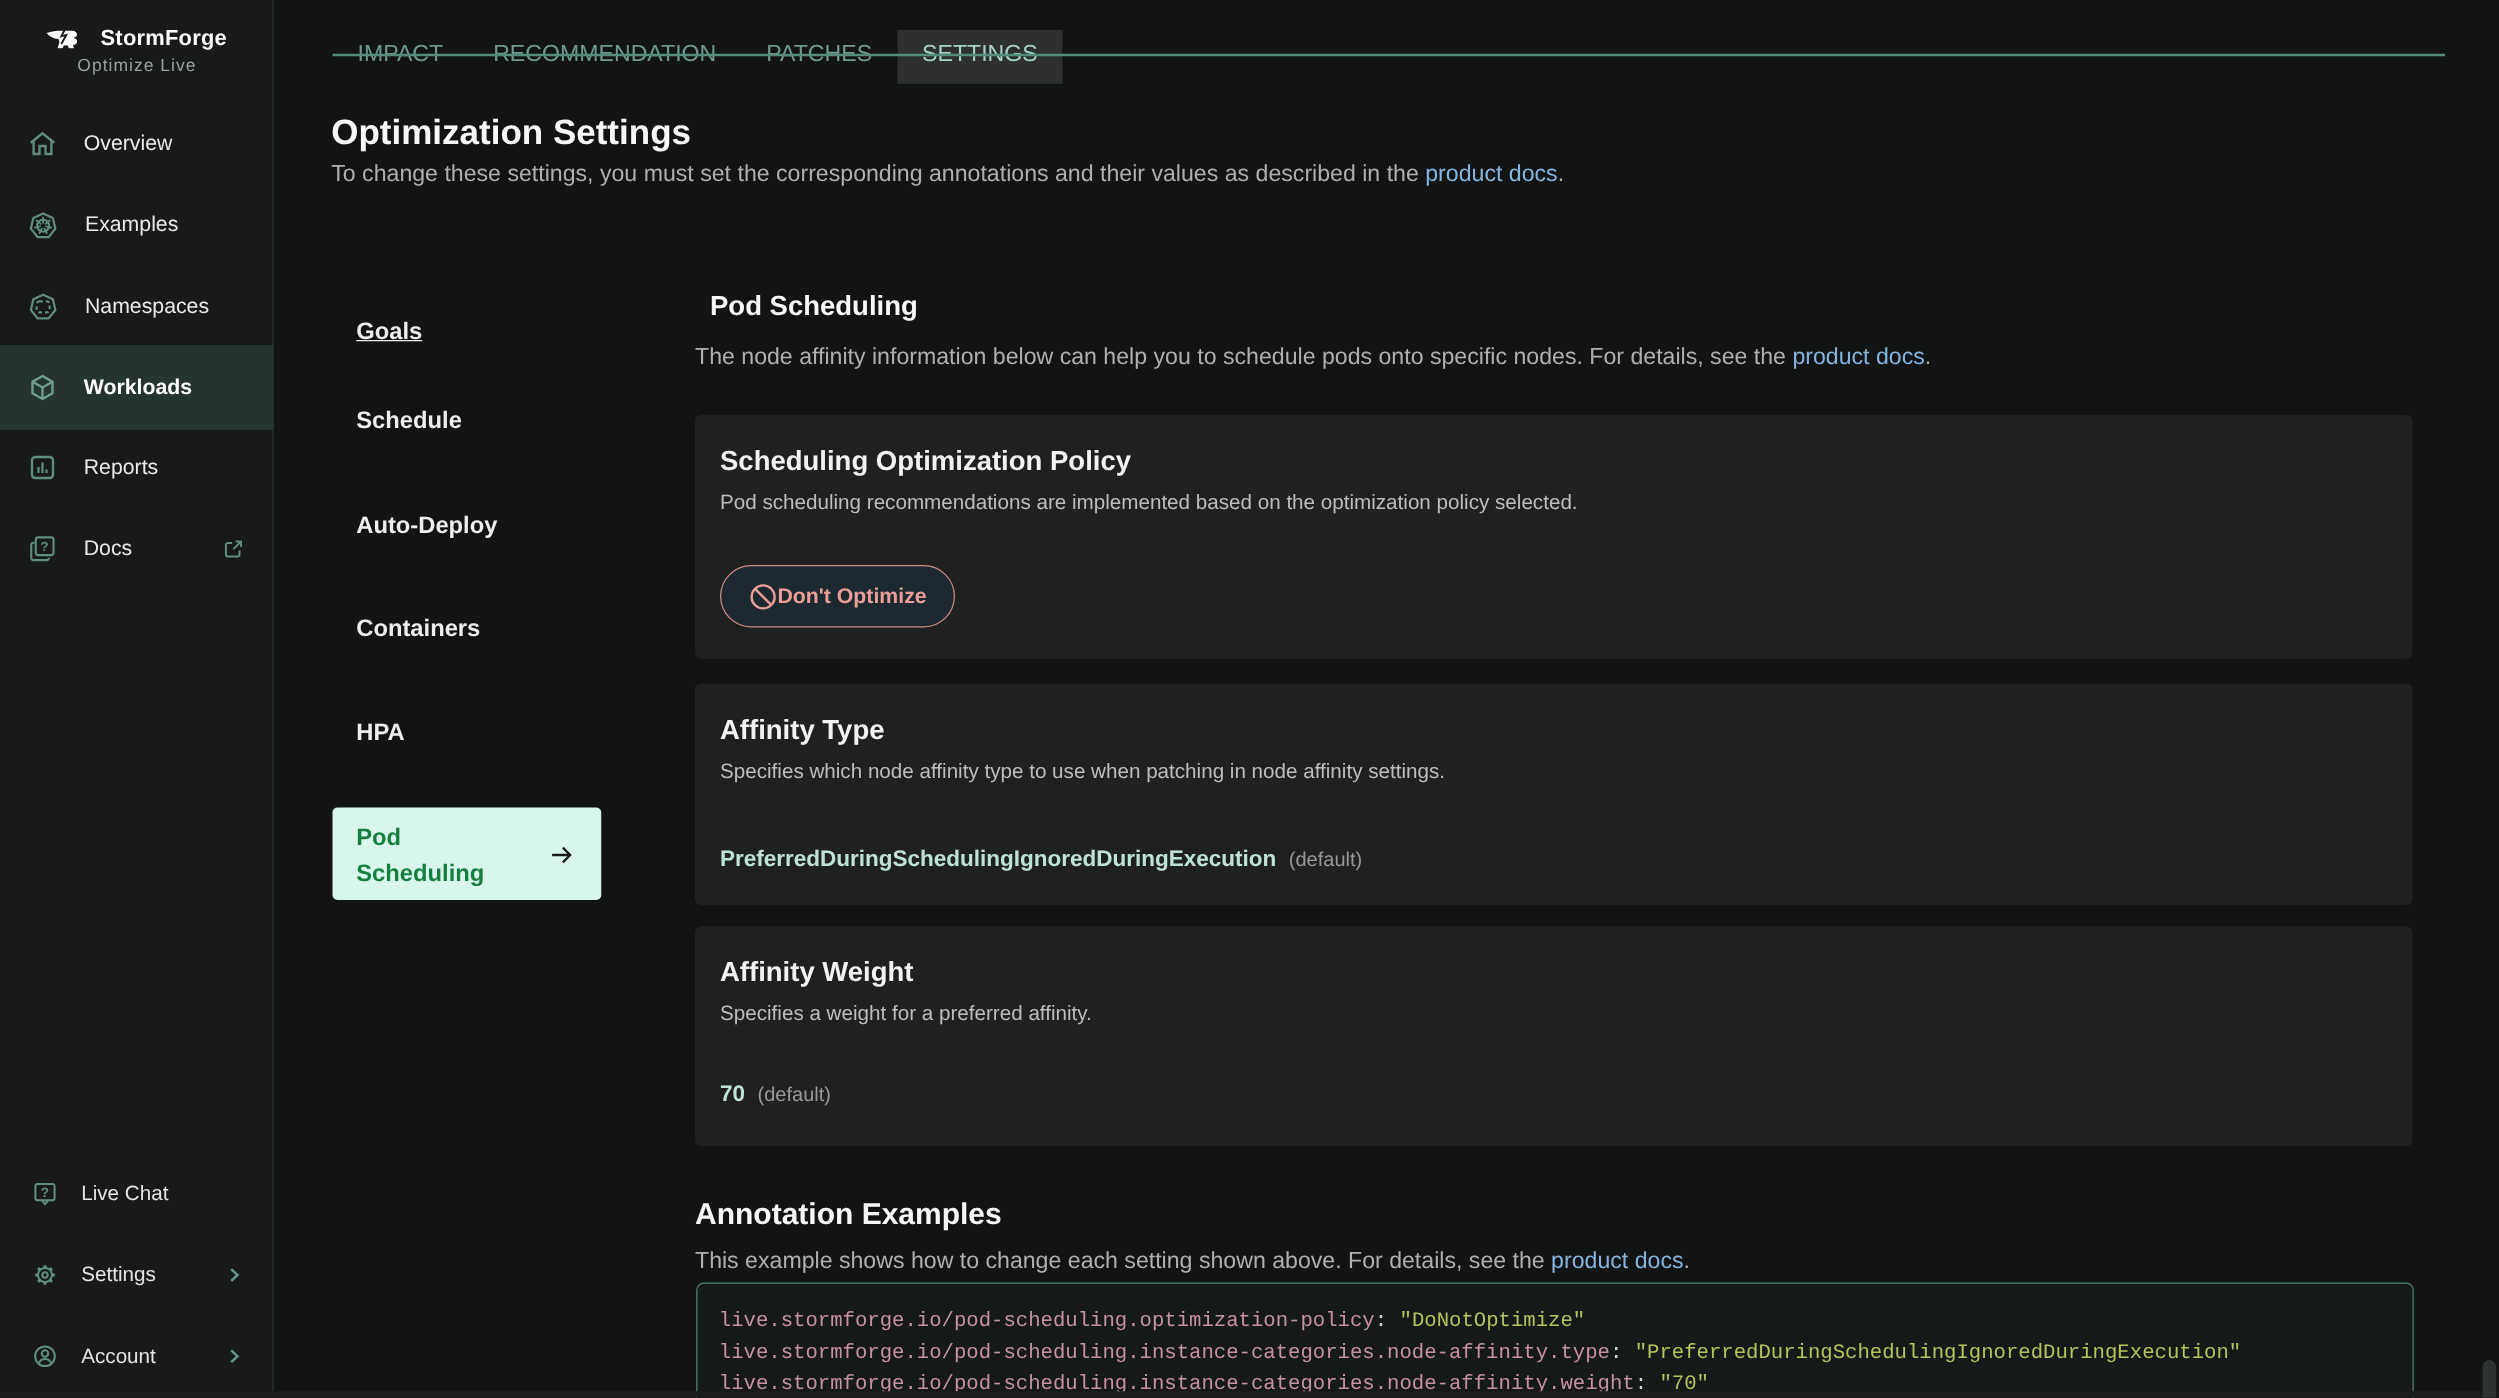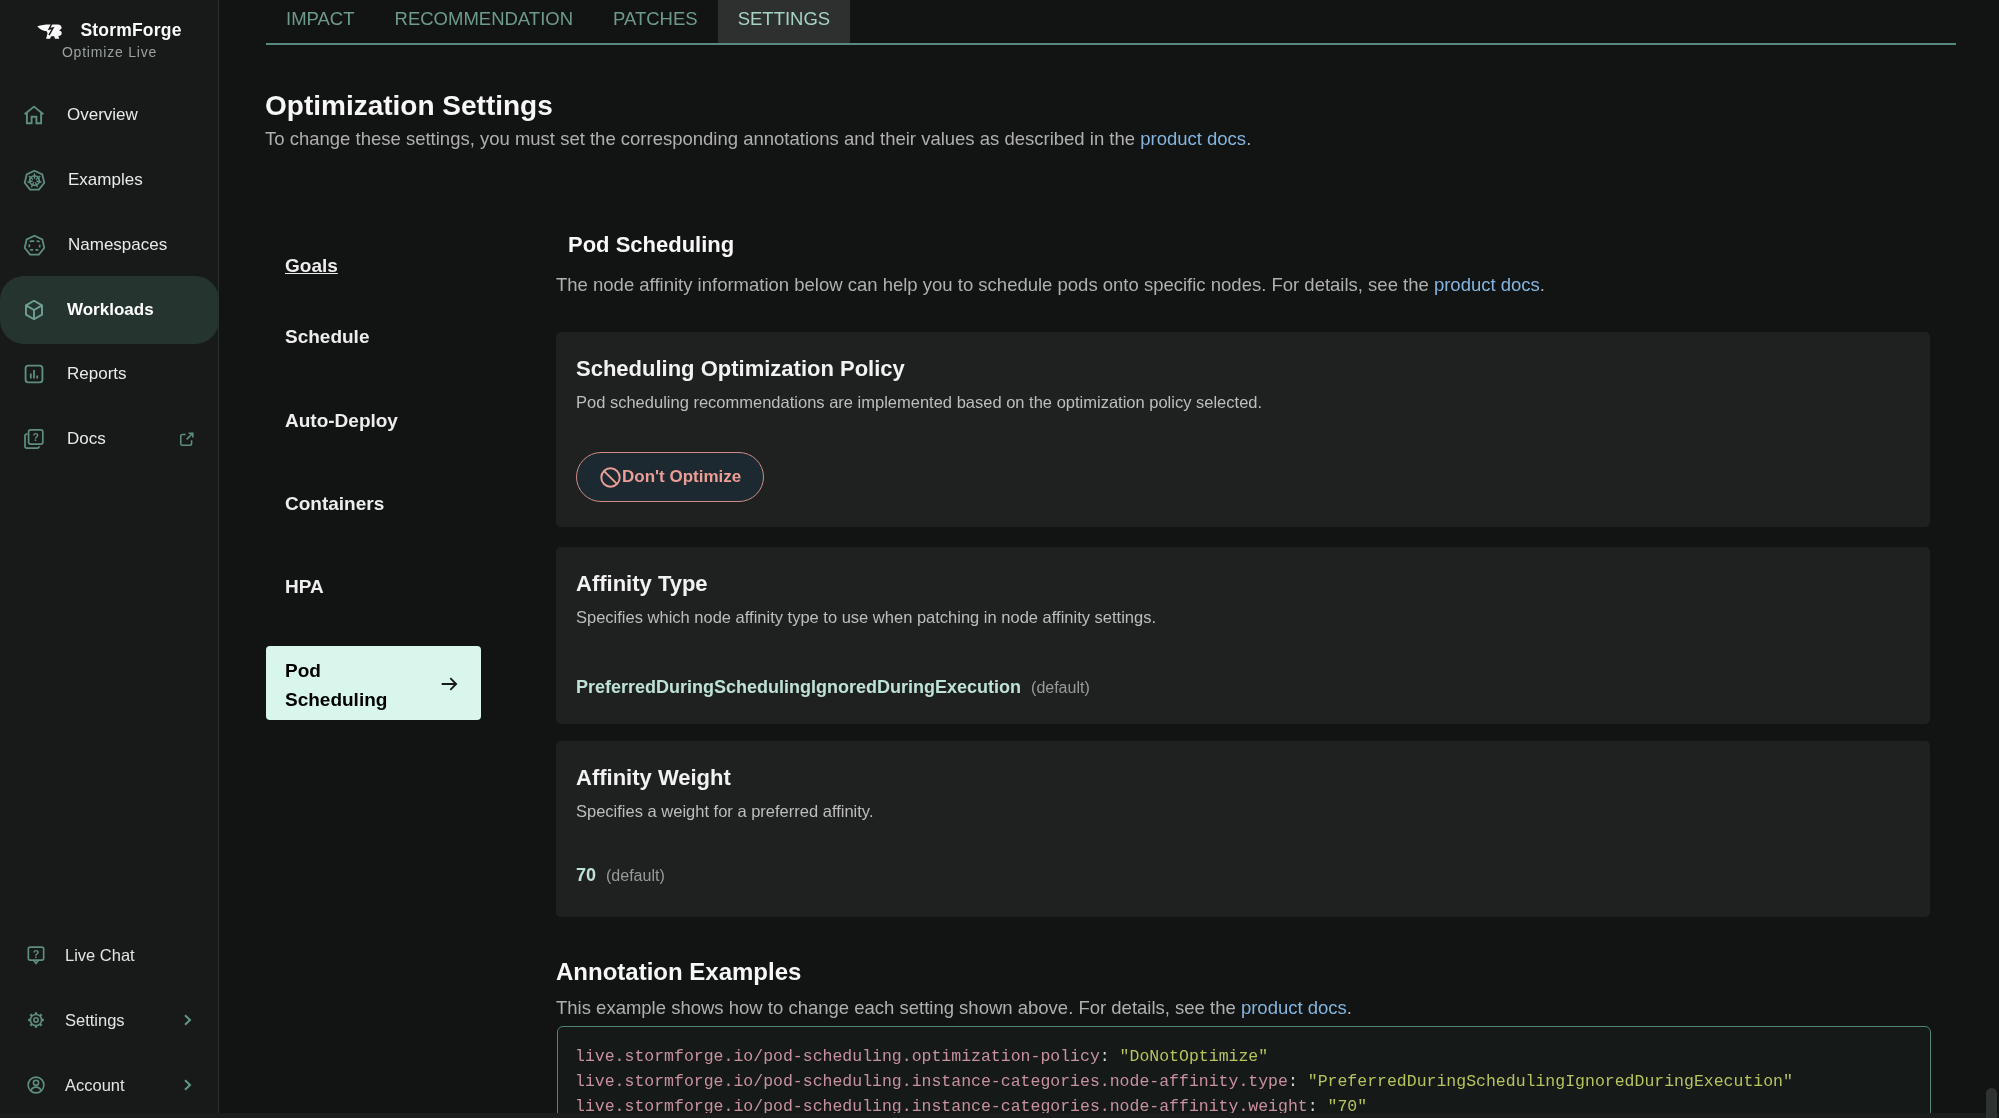--- a/index.html
+++ b/index.html
@@ -6,37 +6,37 @@
   html,body { width:1999px; height:1118px; overflow:hidden; }
   body { background:#121413; font-family:"Liberation Sans", sans-serif; position:relative; }
   #app { position:absolute; inset:0; }
   
   #sidebar { position:absolute; left:0; top:0; width:219px; height:1113px; background:#171A19; border-right:1px solid #25302C; }
   #logo { position:absolute; left:0; top:20px; width:219px; text-align:center; }
   #logo .row { display:flex; align-items:center; justify-content:center; gap:18px; }
   #logo .name { color:#fafafa; font-size:17.5px; font-weight:700; letter-spacing:0.2px; }
   #logo .sub { color:#9aa19e; font-size:14px; letter-spacing:0.8px; margin-top:3px; }
   .navitem { position:absolute; left:0; width:219px; height:68px; display:flex; align-items:center; padding-left:22px; gap:21px; color:#E9E9E9; font-size:17px; }
-  .navitem.sel { background:#263430; font-weight:700; color:#FFFFFF;border-radius:24px; }
+  .navitem.sel { background:#263430; font-weight:700; color:#FFFFFF; }
   .navitem svg { flex:0 0 auto; }
   .botitem { position:absolute; left:0; width:219px; height:60px; display:flex; align-items:center; padding-left:26px; gap:19px; color:#E4E4E4; font-size:16.5px; }
   .chev { position:absolute; right:24px; }
   .doclink { position:absolute; right:22px; }
   
   #tabs { position:absolute; left:266px; top:0; height:43px; display:flex; }
-  #tabs .tab { height:43px; display:flex; align-items:center; padding:0 20px 6px; color:#6E9A8E; font-size:18.5px; letter-spacing:0; }
+  #tabs .tab { height:43px; display:flex; align-items:center; padding:0 20px 6px; color:#6E9A8E; font-size:18.5px; letter-spacing:0;margin-top:24px; }
   #tabs .tab.active { background:#2D302F; color:#A5D3C6; }
   #tabline { position:absolute; left:266px; top:43px; width:1690px; height:2px; background:#558A7E; }
   
   #h1 { position:absolute; left:265px; top:90px; color:#F7F7F7; font-size:28px; font-weight:700; }
   #h1sub { position:absolute; left:265px; top:128px; color:#AFAFAF; font-size:18.5px; }
   a.docs { color:#83B5E0; text-decoration:none; }
   
   .snav { position:absolute; left:285px; color:#EDEDED; font-size:19px; font-weight:700; }
-  #pill { position:absolute; left:266px; top:646px; width:215px; height:74px; background:#D8F6EB; border-radius:4px; color:#000000; }
+  #pill { position:absolute; left:266px; top:646px; width:215px; height:74px; background:#D8F6EB; border-radius:4px; color:#15803d; }
   #pill .txt { position:absolute; left:19px; top:10px; font-size:19px; font-weight:700; line-height:29px; }
   #pill svg { position:absolute; right:21px; top:27px; }
   
   #h2 { position:absolute; left:568px; top:232px; color:#F7F7F7; font-size:22px; font-weight:700; }
   #h2sub { position:absolute; left:556px; top:274px; color:#AFAFAF; font-size:18.5px; }
   .card { position:absolute; left:556px; width:1374px; background:#1F2121; border-radius:5px; }
   .card .ct { position:absolute; left:20px; top:24px; color:#F2F2F2; font-size:22px; font-weight:700; }
   .card .cd { position:absolute; left:20px; top:61px; color:#BDBDBD; font-size:16.5px; }
   .value { position:absolute; left:20px; color:#BFE2D7; font-size:18px; font-weight:700; }
   .value .def { color:#999999; font-weight:400; font-size:16px; }

